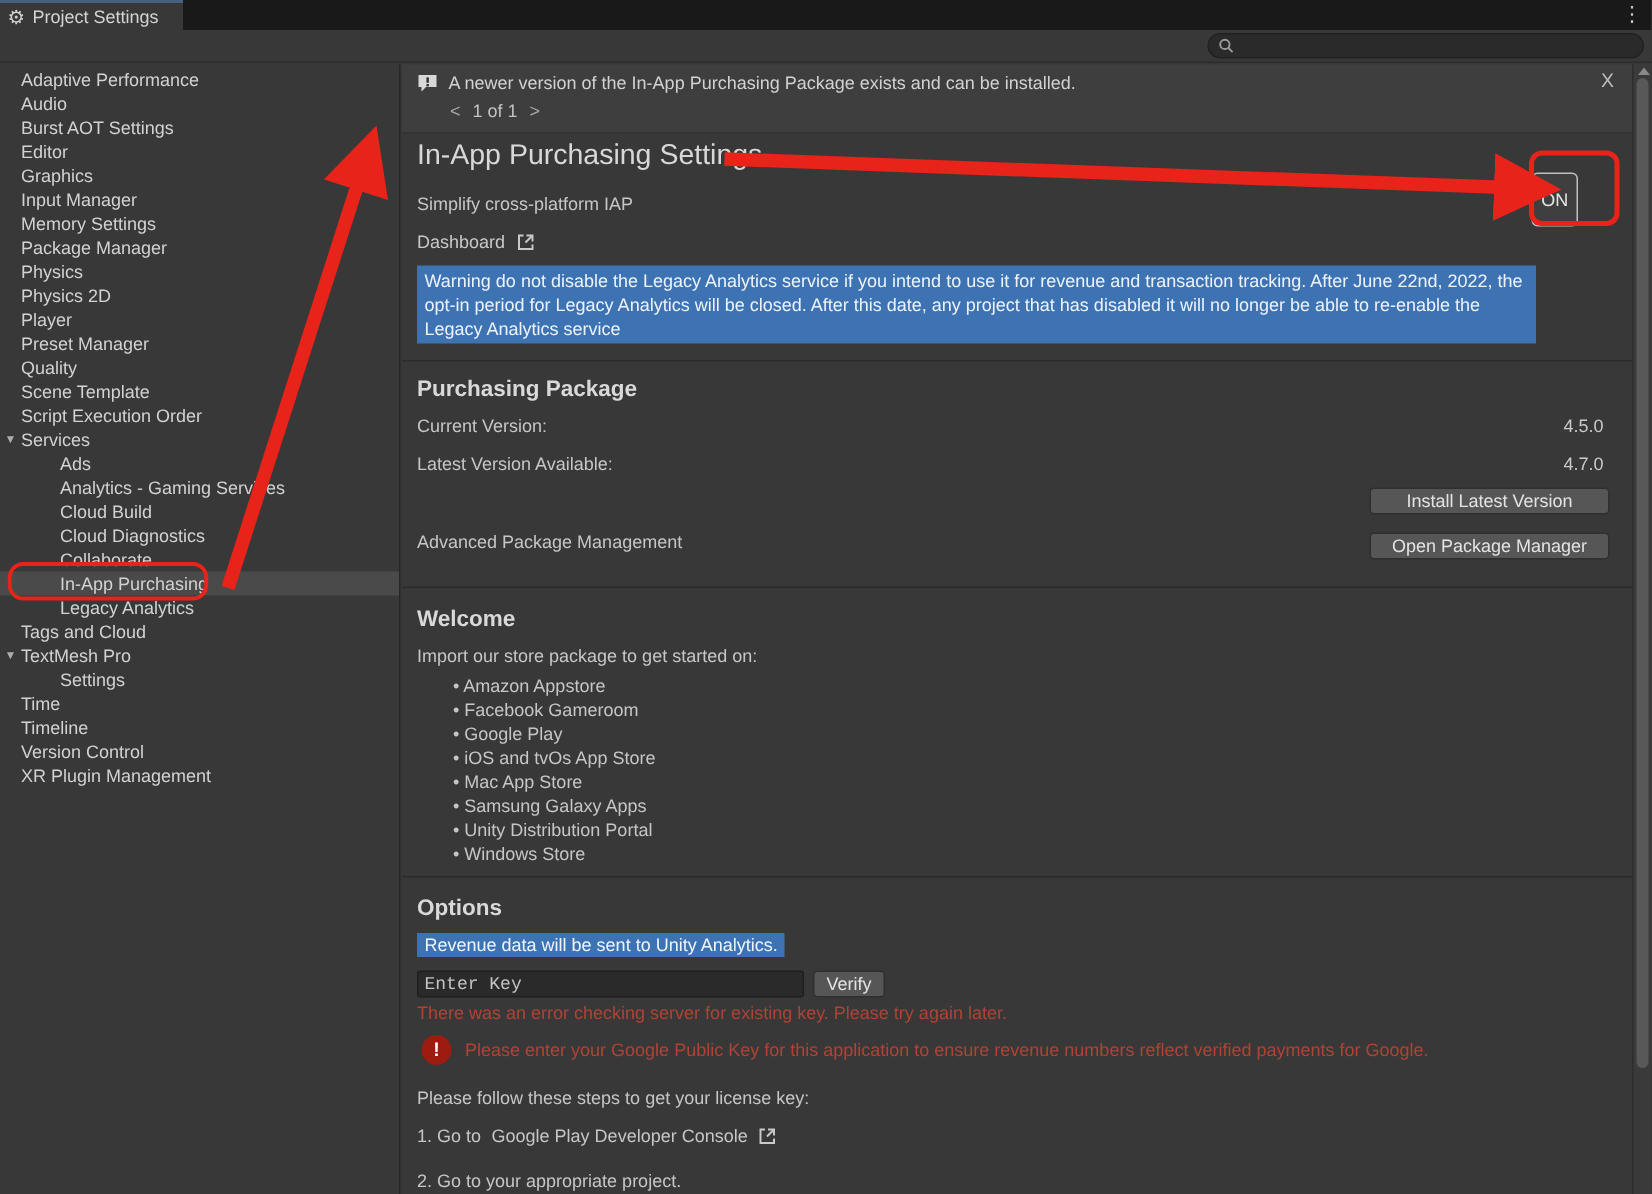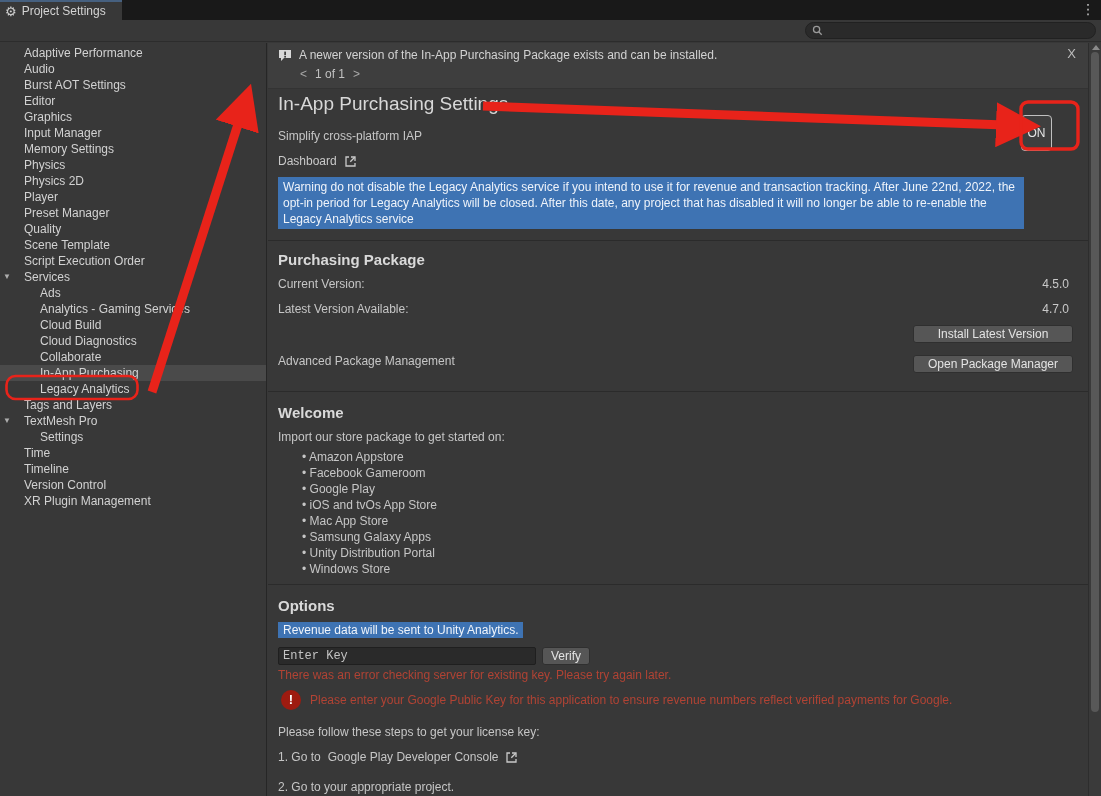--- a/index.html
+++ b/index.html
@@ -13,21 +13,21 @@
   .kebab { position:absolute; right:6px; top:1px; color:#c4c4c4; font-size:14px; letter-spacing:0; cursor:pointer; }
 
   
   .toolbar { position:absolute; left:0; top:20px; width:1101px; height:22px; background:#383838; border-bottom:1px solid #2c2c2c; }
   .searchbox { position:absolute; left:805px; top:2px; width:291px; height:17px; background:#2a2a2a; border:1px solid #212121; border-radius:9px; display:flex; align-items:center; padding-left:6px; }
   .searchbox svg { display:block; }
 
   
   .sidebar { position:absolute; left:0; top:43px; width:267px; height:753px; background:#383838; border-right:1px solid #262626; padding-top:2px; }
   .sb-item { position:relative; height:16px; line-height:16px; color:#d2d2d2; white-space:nowrap; cursor:pointer; }
-  .sb-item .sb-label { padding-left:24px; }
+  .sb-item .sb-label { padding-left:14px; }
   .sb-item.ind1 .sb-label { padding-left:40px; }
   .sb-item.selected { background:#4a4a4a; }
   .expander { position:absolute; left:2px; top:0; font-size:8px; color:#adadad; width:10px; text-align:center; }
 
   
   .main { position:absolute; left:268px; top:43px; width:820px; height:753px; background:#383838; }
   .banner { position:absolute; left:0; top:0; width:820px; height:46px; background:#3e3e3e; border-bottom:1px solid #333; }
   .banner-msg { position:absolute; left:10px; top:5px; display:flex; gap:7px; align-items:center; color:#d2d2d2; }
   .banner-close { position:absolute; right:12px; top:3px; color:#bdbdbd; font-size:13px; cursor:pointer; }
   .pager { position:absolute; left:32px; top:24px; color:#c2c2c2; display:flex; gap:8px; }
@@ -91,36 +91,37 @@
 </div>
 
 <div class="sidebar" id="sidebar-list">
     <div class="sb-item ind0"><span class="sb-label">Adaptive Performance</span></div>
     <div class="sb-item ind0"><span class="sb-label">Audio</span></div>
     <div class="sb-item ind0"><span class="sb-label">Burst AOT Settings</span></div>
     <div class="sb-item ind0"><span class="sb-label">Editor</span></div>
     <div class="sb-item ind0"><span class="sb-label">Graphics</span></div>
     <div class="sb-item ind0"><span class="sb-label">Input Manager</span></div>
     <div class="sb-item ind0"><span class="sb-label">Memory Settings</span></div>
+    <div class="sb-item ind0"><span class="sb-label">Package Manager</span></div>
     <div class="sb-item ind0"><span class="sb-label">Physics</span></div>
     <div class="sb-item ind0"><span class="sb-label">Physics 2D</span></div>
     <div class="sb-item ind0"><span class="sb-label">Player</span></div>
     <div class="sb-item ind0"><span class="sb-label">Preset Manager</span></div>
     <div class="sb-item ind0"><span class="sb-label">Quality</span></div>
     <div class="sb-item ind0"><span class="sb-label">Scene Template</span></div>
     <div class="sb-item ind0"><span class="sb-label">Script Execution Order</span></div>
     <div class="sb-item ind0"><span class="expander">▼</span><span class="sb-label">Services</span></div>
     <div class="sb-item ind1"><span class="sb-label">Ads</span></div>
     <div class="sb-item ind1"><span class="sb-label">Analytics - Gaming Services</span></div>
     <div class="sb-item ind1"><span class="sb-label">Cloud Build</span></div>
     <div class="sb-item ind1"><span class="sb-label">Cloud Diagnostics</span></div>
     <div class="sb-item ind1"><span class="sb-label">Collaborate</span></div>
     <div class="sb-item ind1 selected"><span class="sb-label">In-App Purchasing</span></div>
     <div class="sb-item ind1"><span class="sb-label">Legacy Analytics</span></div>
-    <div class="sb-item ind0"><span class="sb-label">Tags and Layers</span></div>
+    <div class="sb-item ind0"><span class="sb-label">Tags and Cloud</span></div>
     <div class="sb-item ind0"><span class="expander">▼</span><span class="sb-label">TextMesh Pro</span></div>
     <div class="sb-item ind1"><span class="sb-label">Settings</span></div>
     <div class="sb-item ind0"><span class="sb-label">Time</span></div>
     <div class="sb-item ind0"><span class="sb-label">Timeline</span></div>
     <div class="sb-item ind0"><span class="sb-label">Version Control</span></div>
     <div class="sb-item ind0"><span class="sb-label">XR Plugin Management</span></div>
   </div>
 
 <div class="main">
 

